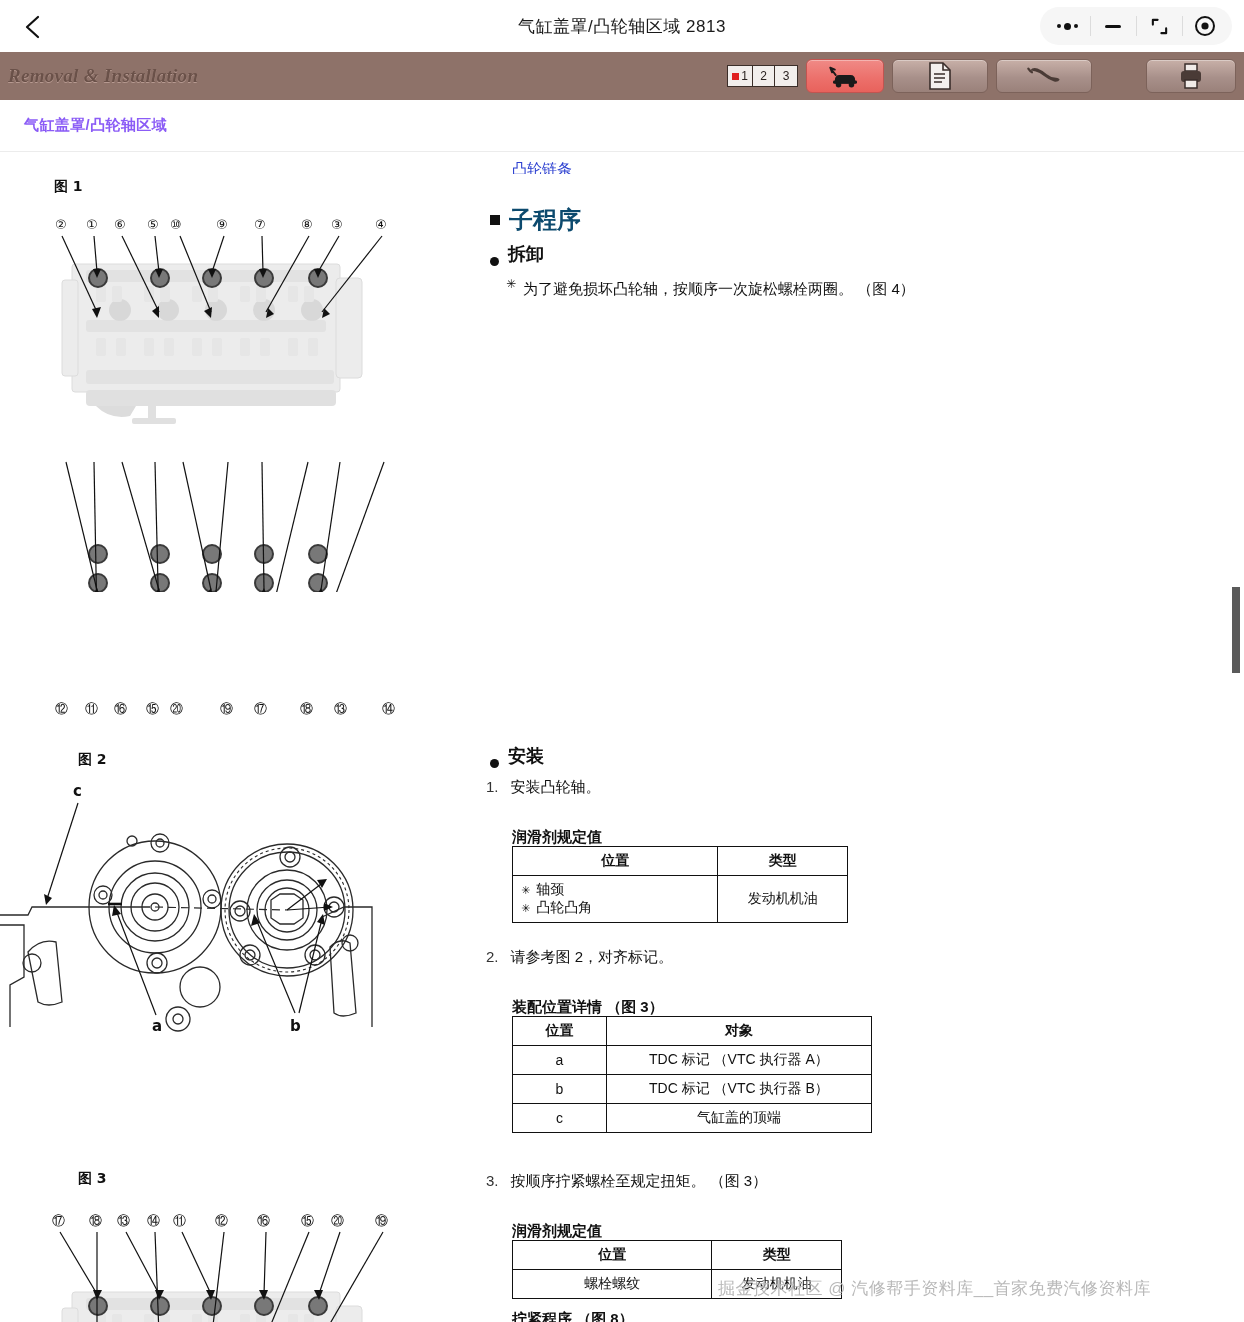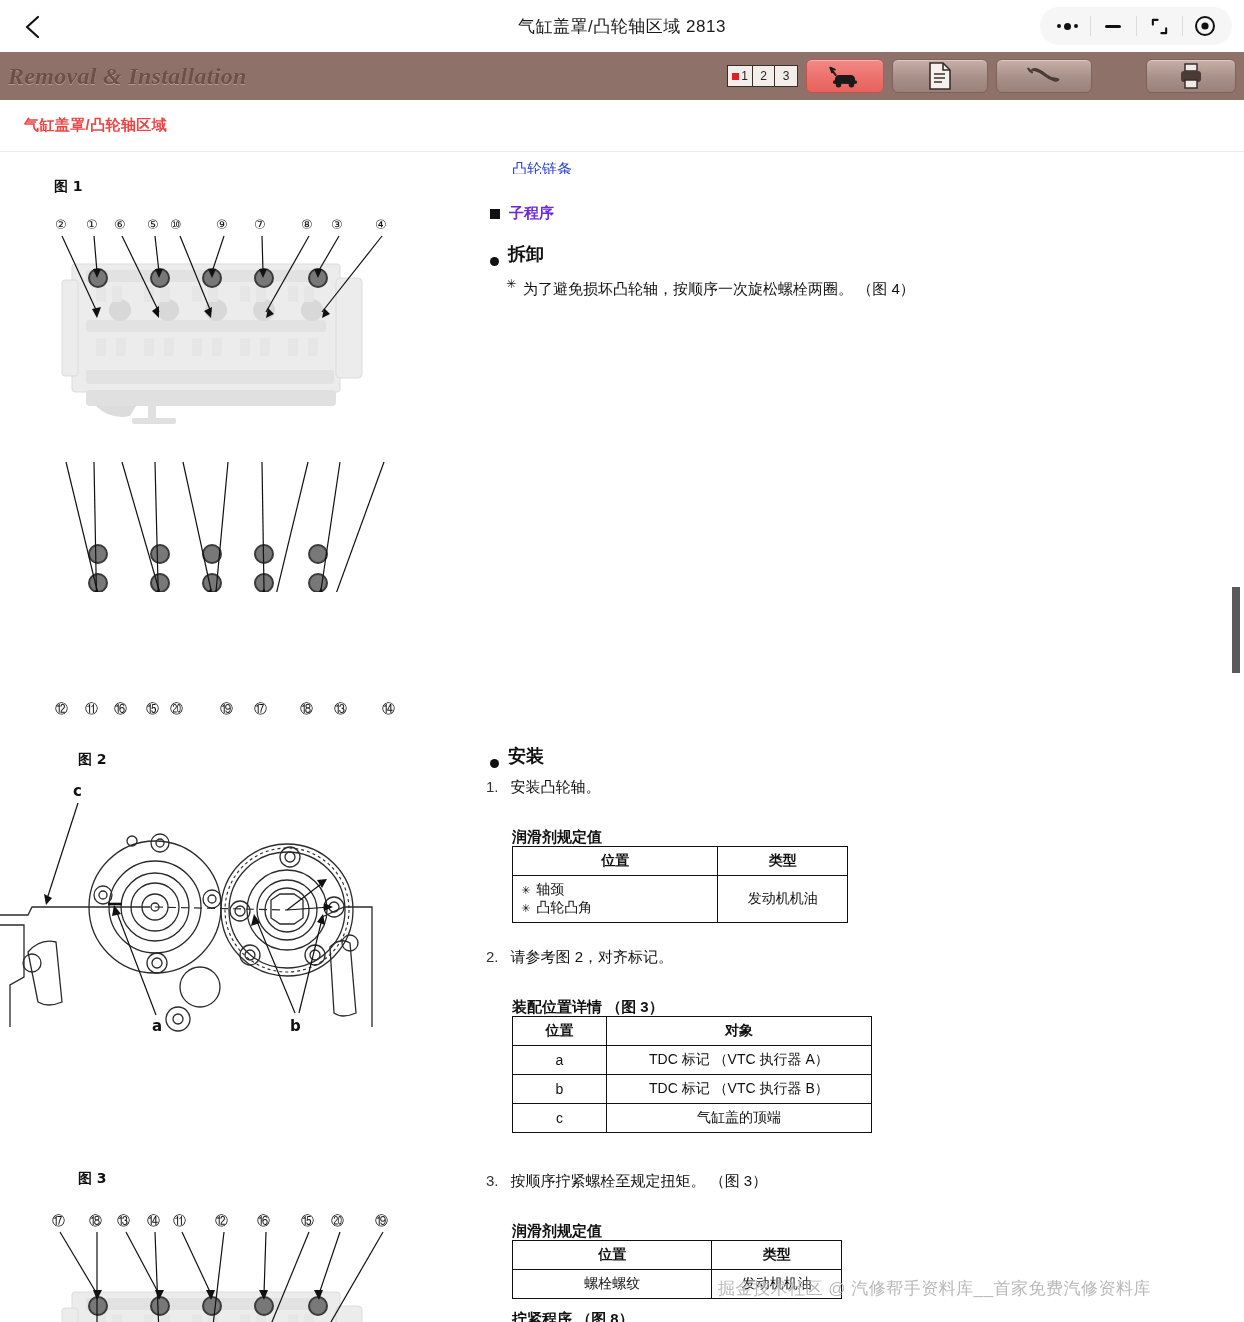--- a/index.html
+++ b/index.html
@@ -61,21 +61,21 @@
     height: 48px; width: 1244px;
     background: #8e7269;
     display: flex; align-items: center;
   }
   .toolbar-heading {
     position: absolute; left: 8px; top: 50%;
     transform: translateY(-50%);
     font-family: "Liberation Serif", "DejaVu Serif", serif;
     font-weight: bold;
     font-style: italic;
-    font-size: 24px;
+    font-size: 19px;
     color: #6a5149;
     text-shadow: 0 1px 0 #b79a91;
     letter-spacing: .3px;
   }
   .toolbar-right {
     position: absolute; right: 8px; top: 50%;
     transform: translateY(-50%);
     display: flex; align-items: center; gap: 8px;
   }
   .pager {
@@ -116,21 +116,21 @@
   .breadcrumb-strip {
     position: relative;
     height: 52px; width: 1244px;
     background: #ffffff;
     display: flex; align-items: center;
     border-bottom: 1px solid #ececec;
   }
   .breadcrumb {
     margin-left: 24px;
     font-size: 15px;
-    color: #ef4444;
+    color: #8b5cf6;
     font-weight: 600;
     letter-spacing: .4px;
   }
 
   
   .doc {
     position: relative;
     width: 1244px;
     height: 1170px;
     background: #ffffff;
@@ -160,21 +160,21 @@
     position: absolute; left: 32px; top: 8px;
     color: #2b3fd0;
     text-decoration: underline;
     font-size: 15px;
     height: 14px;
     overflow: hidden;
     cursor: pointer;
   }
   .h-square {
     position: absolute;
-    font-size: 15px; font-weight: bold; color: #6d28d9;
+    font-size: 24px; font-weight: bold; color: #0c4a6e;
     display: flex; align-items: center; gap: 9px;
   }
   .h-square .sq {
     display: inline-block; width: 10px; height: 10px; background: #111;
   }
   .h-bullet {
     position: absolute;
     font-size: 18px; font-weight: bold; color: #111;
     display: flex; align-items: flex-end; gap: 9px;
   }

